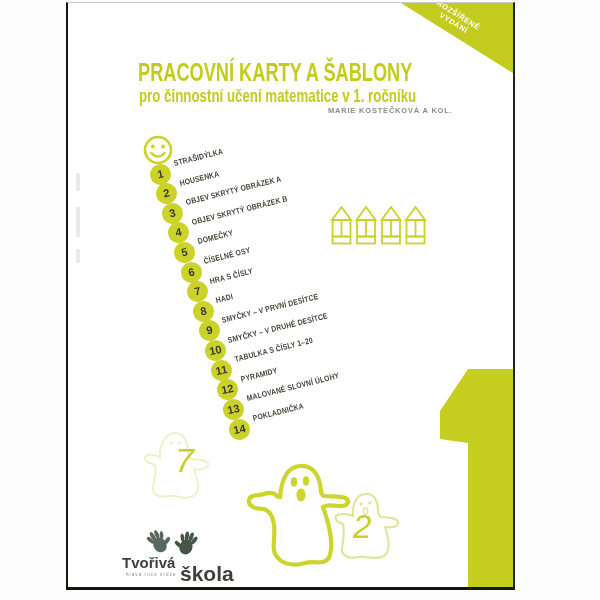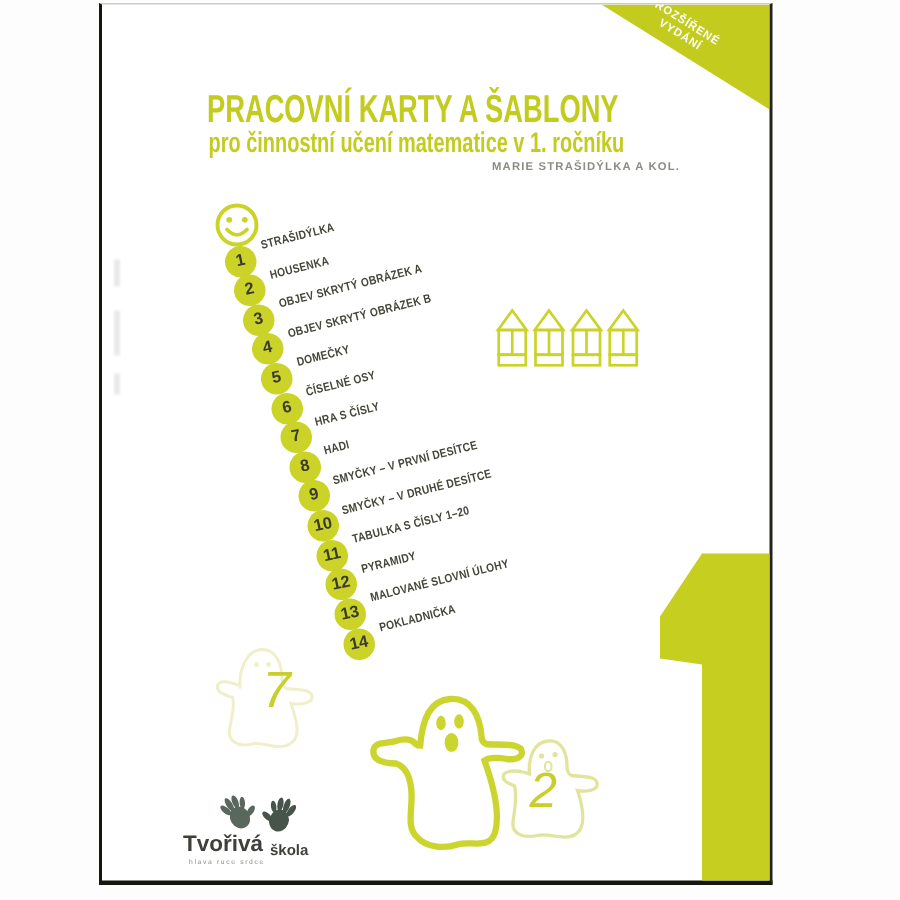--- a/index.html
+++ b/index.html
@@ -22,21 +22,21 @@
   .author{position:absolute;left:260px;top:103px;color:#8c8c85;font-weight:bold;font-size:7.5px;
     letter-spacing:.8px;white-space:nowrap;}
   
   .toc-circle{position:absolute;width:21px;height:21px;border-radius:50%;background:#cbd228;
     color:#3a3a2e;font-weight:bold;font-size:11px;line-height:21px;text-align:center;
     transform:rotate(-12deg);}
   .toc-label{position:absolute;color:#45453a;font-weight:bold;font-size:8px;white-space:nowrap;
     transform:rotate(-14deg) scaleX(.85);transform-origin:left center;letter-spacing:.2px;}
   
   .logo-word1{position:absolute;left:54px;top:551px;font-size:15px;font-weight:600;color:#3e403b;text-align:right;}
-  .logo-word2{position:absolute;left:112px;top:559px;font-size:10px;font-weight:600;color:#3e403b;}
+  .logo-word2{position:absolute;left:112px;top:559px;font-size:21px;font-weight:600;color:#3e403b;}
   .logo-tagline{position:absolute;left:58px;top:569px;font-size:4.5px;letter-spacing:1.1px;color:#8a8d86;}
   
   .ghost-num{position:absolute;font-style:italic;color:#c8cf2b;font-size:32px;font-weight:400;}
   .smudge{position:absolute;background:#cfcfcf;opacity:.45;filter:blur(.6px);}
 </style>
 </head>
 <body>
 
 <div class="stage">
   <div class="page">
@@ -44,21 +44,21 @@
     <svg class="ribbon-svg" width="113" height="70" viewBox="0 0 113 70">
       <polygon points="1,0 113,0 113,70" fill="#c3cc1e"></polygon>
     </svg>
     <div class="ribbon-text">
       <div>ROZŠÍŘENÉ</div>
       <div>VYDÁNÍ</div>
     </div>
 
     <div class="title">PRACOVNÍ KARTY A ŠABLONY</div>
     <div class="subtitle">pro činnostní učení matematice v 1. ročníku</div>
-    <div class="author">MARIE STRAŠIDÝLKA A KOL.</div>
+    <div class="author">MARIE KOSTEČKOVÁ A KOL.</div>
 
     <svg class="abs" style="left:74px;top:131px;" width="34" height="34" viewBox="0 0 34 34">
       <circle cx="16" cy="16" r="13" fill="none" stroke="#cbd228" stroke-width="2.6"></circle>
       <circle cx="10.8" cy="12.5" r="1.9" fill="#cbd228"></circle>
       <circle cx="21.2" cy="12.5" r="1.9" fill="#cbd228"></circle>
       <path d="M9.3,19 Q16,26 22.7,19" fill="none" stroke="#cbd228" stroke-width="2.4" stroke-linecap="round"></path>
     </svg>
 
     <div>
         <div class="toc-circle" style="left: 82px; top: 160.5px;">1</div>

